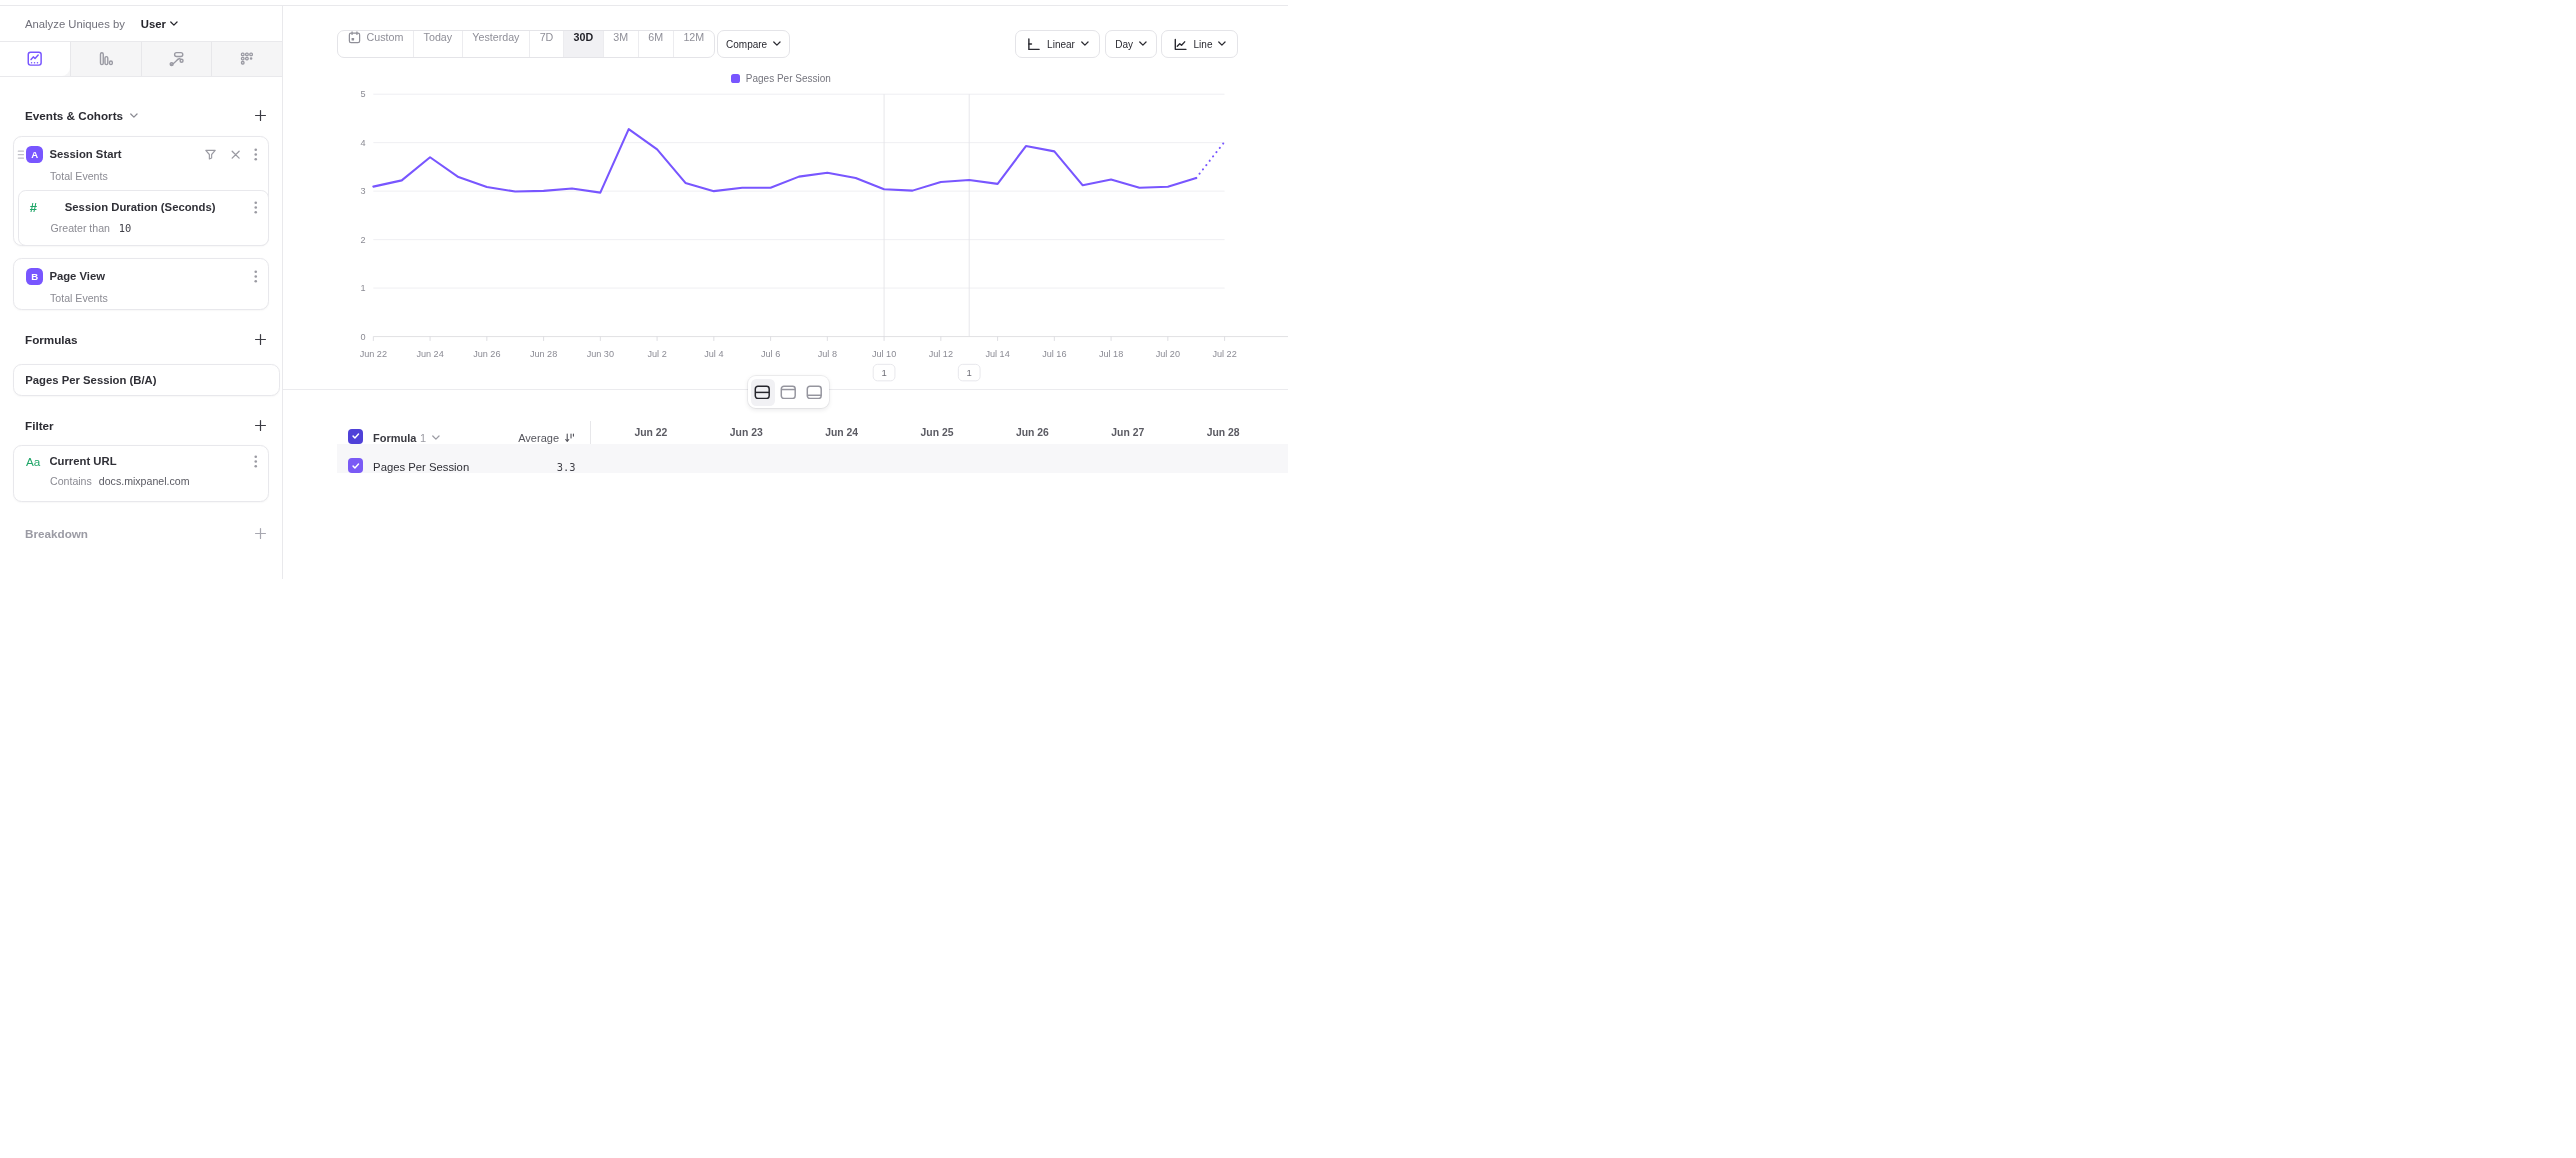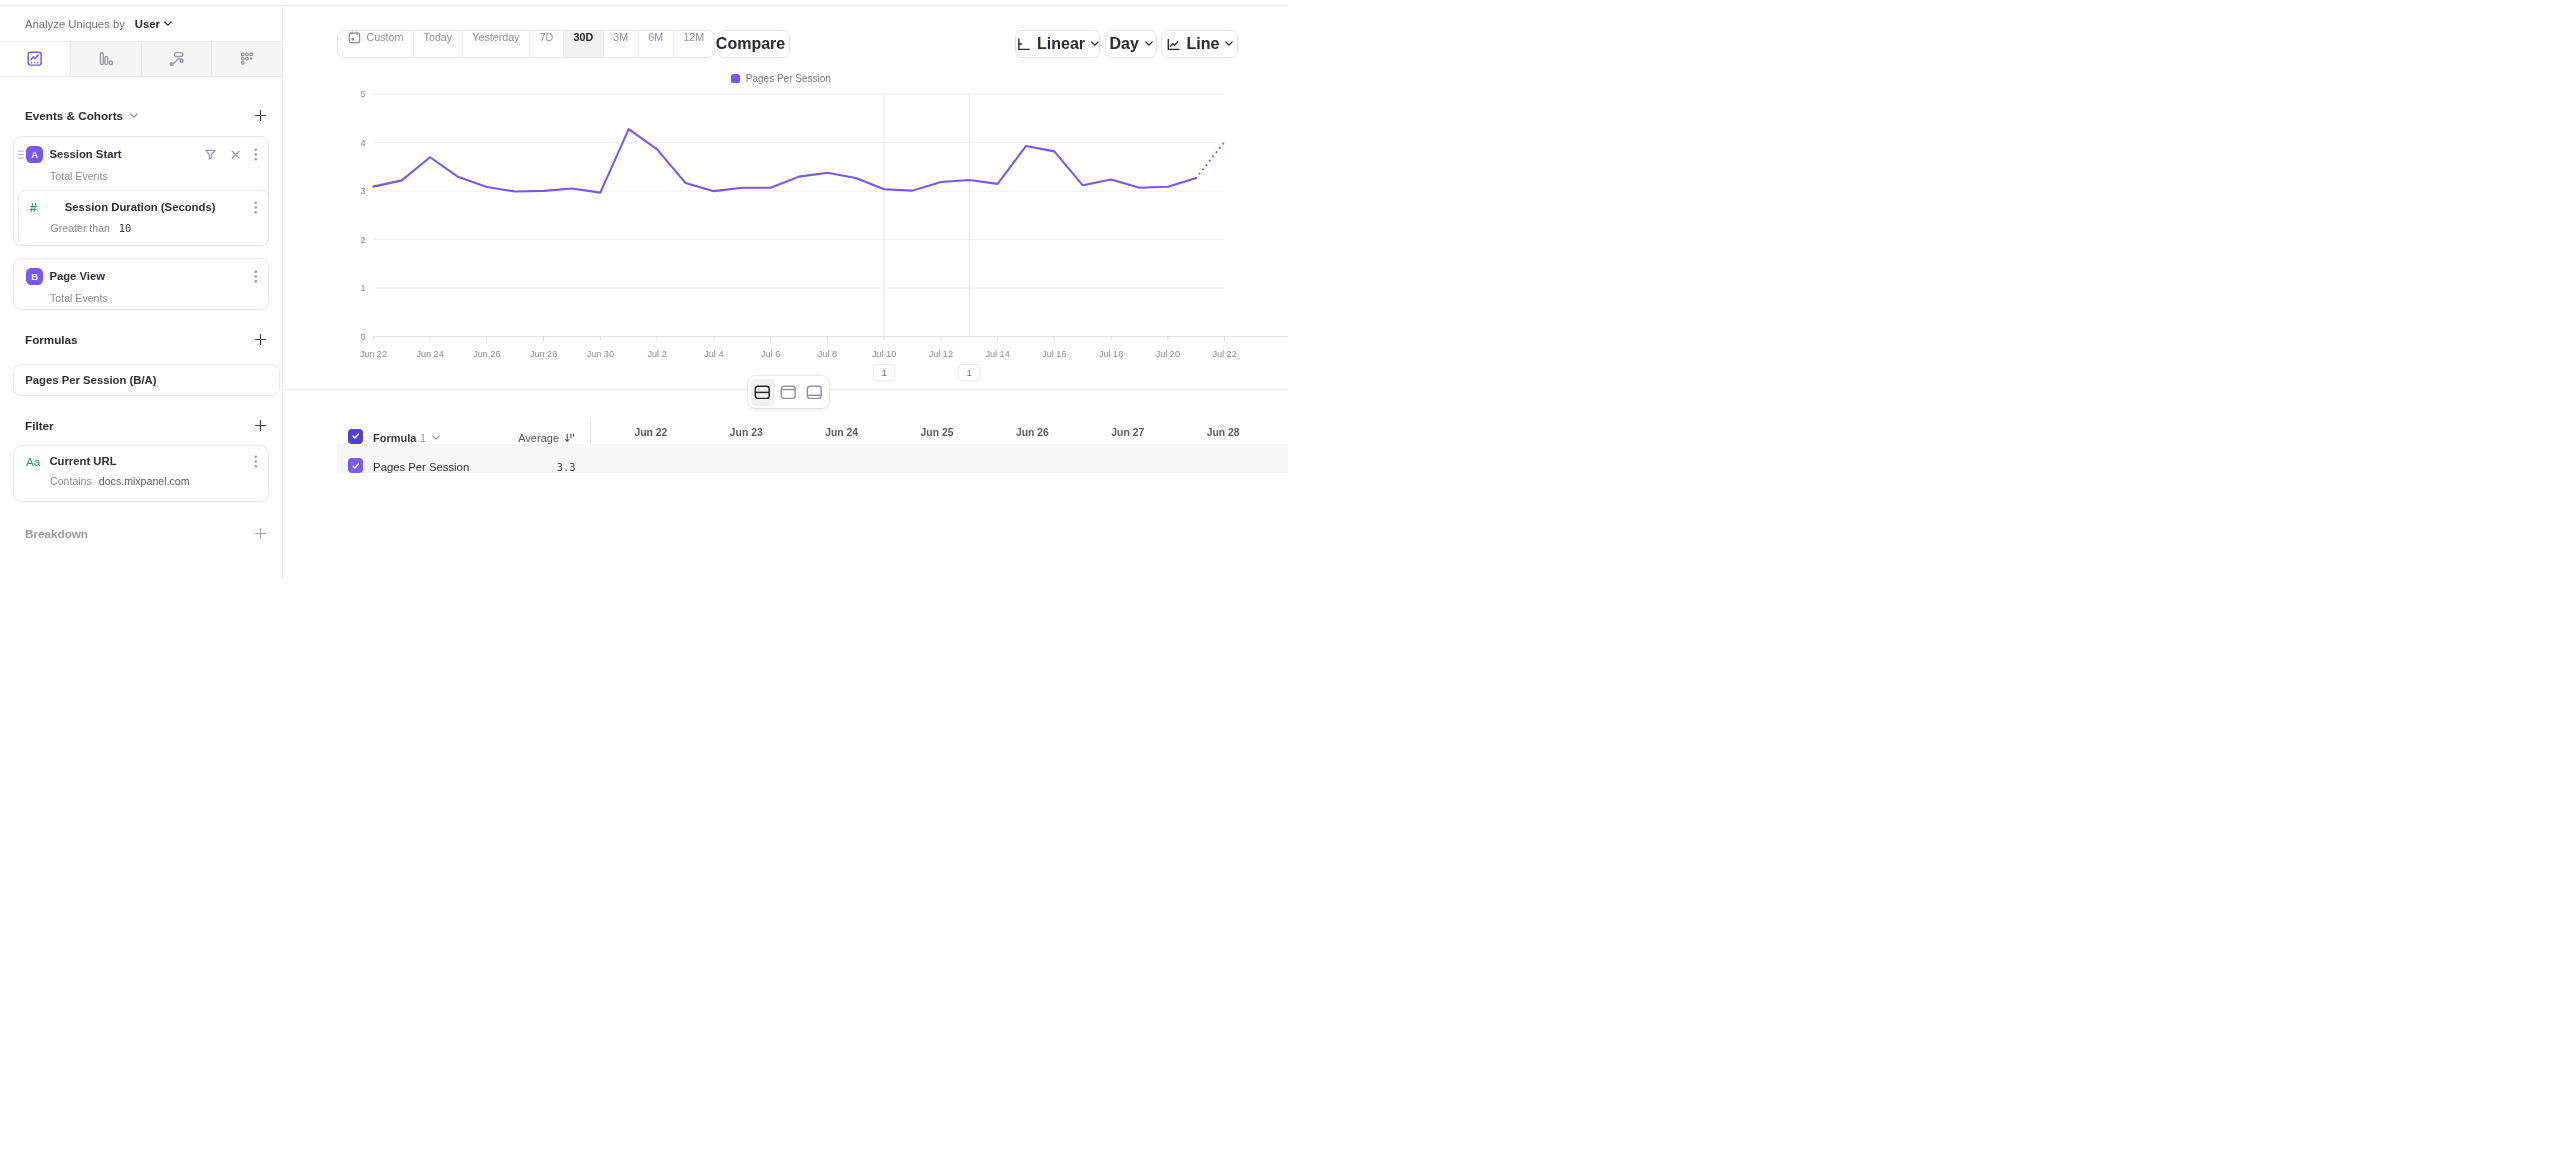--- a/index.html
+++ b/index.html
@@ -4,21 +4,21 @@
 <style>
   html,body{margin:0;padding:0}
   body{width:1288px;height:579px;position:relative;background:#fff;color:#2e2e35;
        font-family:"Liberation Sans","DejaVu Sans",sans-serif;overflow:hidden;
        -webkit-font-smoothing:antialiased}
   svg{display:block}
   .hairline-top{position:absolute;top:5.2px;left:0;right:0;height:0.9px;background:#e9e9ec}
 
   
   .sidebar{position:absolute;left:0;top:6px;bottom:0;width:282px;border-right:0.9px solid #e9e9ec;background:#fff}
-  .sb-header{height:35px;display:flex;align-items:center;padding-left:25px;gap:10px;
+  .sb-header{height:35px;display:flex;align-items:center;padding-left:25px;gap:16px;
              border-bottom:0.9px solid #e9e9ec;font-size:11.3px}
   .sb-header .lbl{color:#70707a}
   .sb-header .val{font-weight:700;color:#26262c;display:flex;align-items:center;gap:4.3px;cursor:pointer}
   .tabstrip{display:flex;height:34px;background:#f5f5f6;border-bottom:0.9px solid #e9e9ec}
   .tab{flex:1;display:flex;align-items:center;justify-content:center;color:#9a9aa3;cursor:pointer}
   .tab+.tab{border-left:0.9px solid #e7e7ea}
   .tab.active{background:#fff;color:var(--accent,#7856FF);border-radius:0 0 8.7px 0;border-left:none}
 
   .sec{position:absolute;left:25px;right:14.8px;height:17.4px;display:flex;justify-content:space-between;align-items:center}
   .sec .t{font-size:11.7px;font-weight:700;color:#2b2b32;display:flex;gap:7px;align-items:center}
@@ -53,21 +53,21 @@
   .subcard .sub{margin-left:32px}
 
   
   .main{position:absolute;left:283px;top:0;right:0;bottom:0}
   .ranges{position:absolute;left:54px;top:30px;height:26px;display:flex;align-items:stretch;
           border:0.9px solid #e4e4e8;border-radius:7px;background:#fff;overflow:hidden}
   .range{display:flex;align-items:flex-start;gap:6px;padding:0 9.6px;font-size:10.7px;color:#8f8f98;cursor:pointer}
   .range+.range{border-left:0.9px solid #ececef}
   .range.active{background:#f1f1f4;color:#1f1f26;font-weight:700}
   .btn{position:absolute;top:30px;height:26px;display:flex;align-items:center;justify-content:center;gap:6px;
-       border:0.9px solid #e4e4e8;border-radius:7px;font-size:16px;font-weight:700;color:#2a2a31;
+       border:0.9px solid #e4e4e8;border-radius:7px;font-size:10px;font-weight:400;color:#2a2a31;
        background:#fff;cursor:pointer}
   #btn-compare{left:434px;width:71px}
   #btn-linear{left:732px;width:83px}
   #btn-day{left:822px;width:50px}
   #btn-line{left:878px;width:75px}
 
   .legend{position:absolute;top:73px;left:90px;width:816px;display:flex;justify-content:center;
           align-items:center;gap:6px;font-size:10px;color:#75757e}
   .legend .sw{width:8.7px;height:8.7px;border-radius:2.6px;background:var(--accent,#7856FF)}
 

